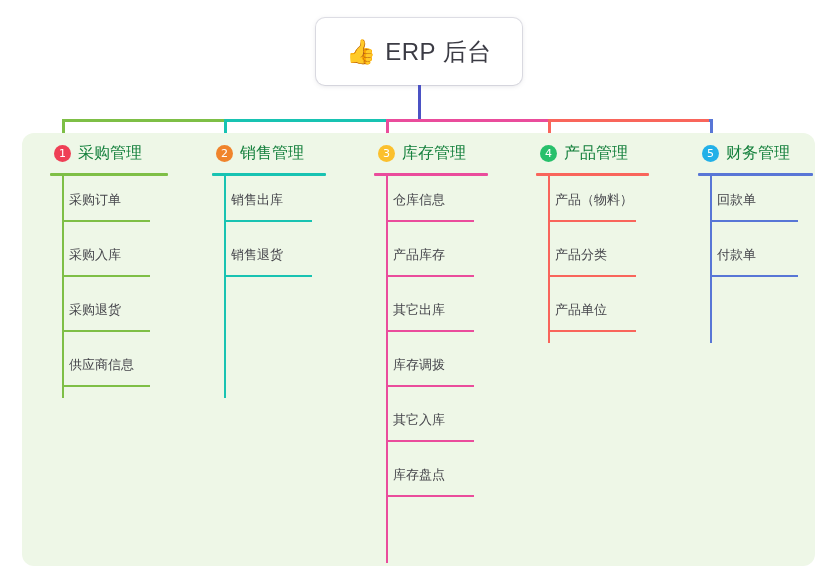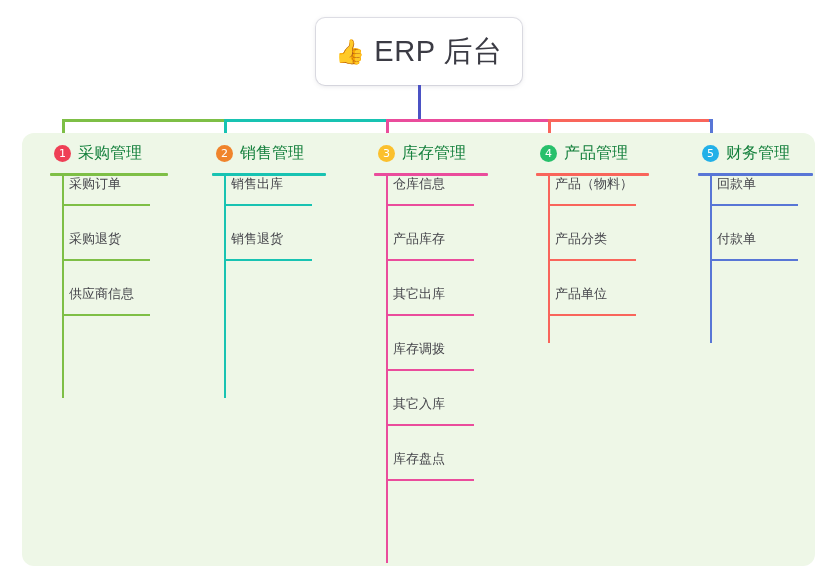--- a/index.html
+++ b/index.html
@@ -37,21 +37,21 @@
     align-items: center;
     justify-content: center;
     gap: 9px;
   }
   .root-emoji {
     font-size: 24px;
     line-height: 1;
     color: #f5b642;
   }
   .root-title {
-    font-size: 29px;
+    font-size: 24px;
     letter-spacing: 0.5px;
     color: #3b3b44;
     white-space: nowrap;
   }
 
   
   .vline  { position: absolute; width: 3px; }
   .hline  { position: absolute; height: 3px; }
 
   
@@ -101,21 +101,21 @@
     top: 40px;
     height: 3px;
     border-radius: 1px;
   }
   .spine {
     position: absolute;
     left: 26px;
     top: 42px;
     width: 2px;
   }
-  .items { position: absolute; left: 0; top: 26px; width: 150px; }
+  .items { position: absolute; left: 0; top: 42px; width: 150px; }
   .item {
     position: relative;
     height: 55px;
   }
   .item-label {
     position: absolute;
     left: 33px;
     top: 16px;
     font-size: 13px;
     color: #45454b;
@@ -161,20 +161,24 @@
             <span class="col-title">采购管理</span>
           </div>
           <div class="head-rule" style="background: rgb(126, 191, 70); width: 118px;"></div>
           <div class="spine" style="background: rgb(126, 191, 70); height: 223px;"></div>
           <div class="items">
             <div class="item">
               <span class="item-label">采购订单</span>
               <div class="item-rule" style="background: rgb(126, 191, 70); width: 88px;"></div>
             </div>
             <div class="item">
+              <span class="item-label">采购入库</span>
+              <div class="item-rule" style="background: rgb(126, 191, 70); width: 88px;"></div>
+            </div>
+            <div class="item">
               <span class="item-label">采购退货</span>
               <div class="item-rule" style="background: rgb(126, 191, 70); width: 88px;"></div>
             </div>
             <div class="item">
               <span class="item-label">供应商信息</span>
               <div class="item-rule" style="background: rgb(126, 191, 70); width: 88px;"></div>
             </div>
           </div>
         </div>
         <div class="col" style="left: 176px;">

